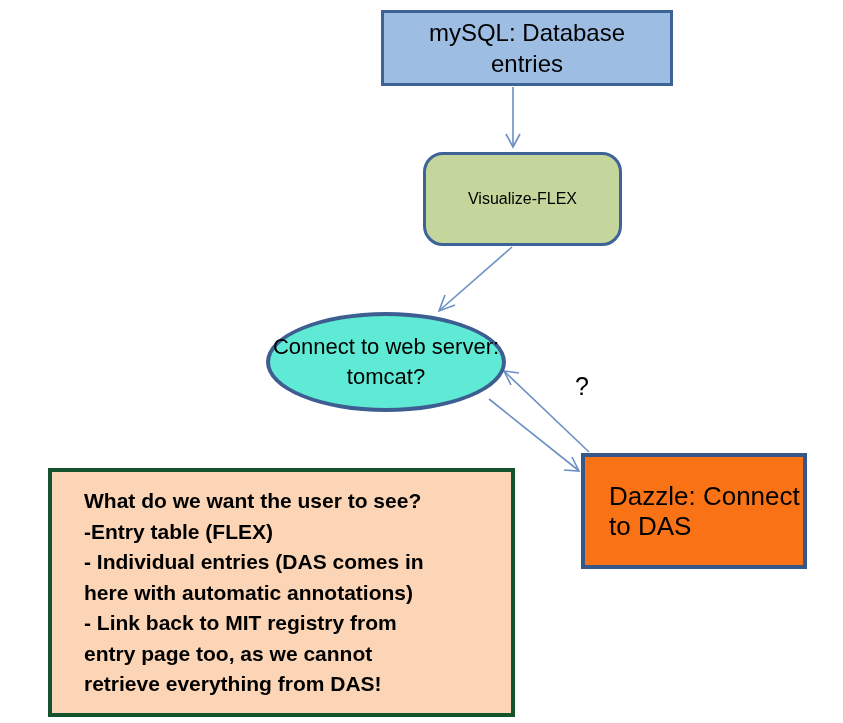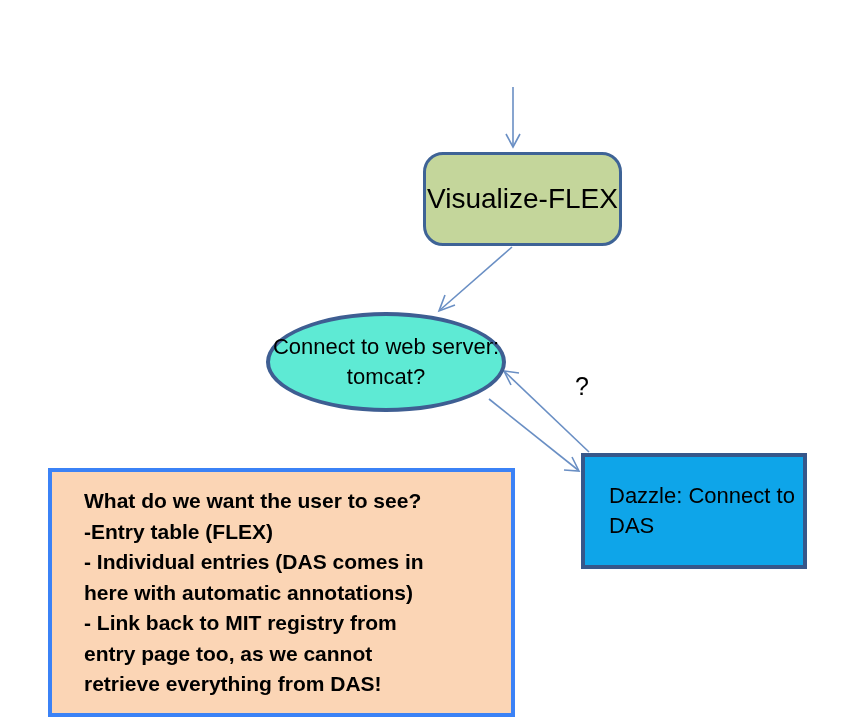--- a/index.html
+++ b/index.html
@@ -42,57 +42,57 @@
   }
   
   #node-flex {
     left: 423px;
     top: 152px;
     width: 199px;
     height: 94px;
     background: #C4D69B;
     border: 3px solid #3E6396;
     border-radius: 20px;
-    font-size: 28px;
+    font-size: 16px;
     line-height: 32px;
   }
   
   #node-tomcat {
     left: 266px;
     top: 312px;
     width: 240px;
     height: 100px;
     background: #5eead4;
     border: 4px solid #3E5E92;
     border-radius: 50%;
     font-size: 22px;
     line-height: 30px;
   }
   
   #node-dazzle {
     left: 581px;
     top: 453px;
     width: 226px;
     height: 116px;
-    background: #0ea5e9;
+    background: #f97316;
     border: 4px solid #36578A;
-    font-size: 22px;
+    font-size: 26px;
     line-height: 30px;
     justify-content: flex-start;
     text-align: left;
     padding-left: 24px;
   }
   
   #node-notes {
     left: 48px;
     top: 468px;
     width: 467px;
     height: 249px;
     background: #FBD5B5;
-    border: 4px solid #3b82f6;
+    border: 4px solid #14532d;
     font-size: 21px;
     line-height: 30.5px;
     font-weight: bold;
     justify-content: flex-start;
     align-items: flex-start;
     text-align: left;
     padding: 14px 10px 10px 32px;
   }
   #node-notes .notes-inner {
     white-space: pre-line;
@@ -141,20 +141,23 @@
       <line x1="489" y1="399" x2="578" y2="470" stroke="#6A8FC4" stroke-width="1.6"></line>
       <polyline points="564,470 579,471 572,457" fill="none" stroke="#6A8FC4" stroke-width="1.6"></polyline>
     </g>
 
     <g>
       <line x1="589" y1="452" x2="505" y2="372" stroke="#6A8FC4" stroke-width="1.6"></line>
       <polyline points="519,373 504,371 511,385" fill="none" stroke="#6A8FC4" stroke-width="1.6"></polyline>
     </g>
   </svg>
 
+  <div class="node" id="node-mysql">
+    <span>mySQL: Database entries</span>
+  </div>
 
   <div class="node" id="node-flex">
     <span>Visualize-FLEX</span>
   </div>
 
   <div class="node" id="node-tomcat">
     <span>Connect to web server: tomcat?</span>
   </div>
 
   <div class="node" id="node-dazzle">

